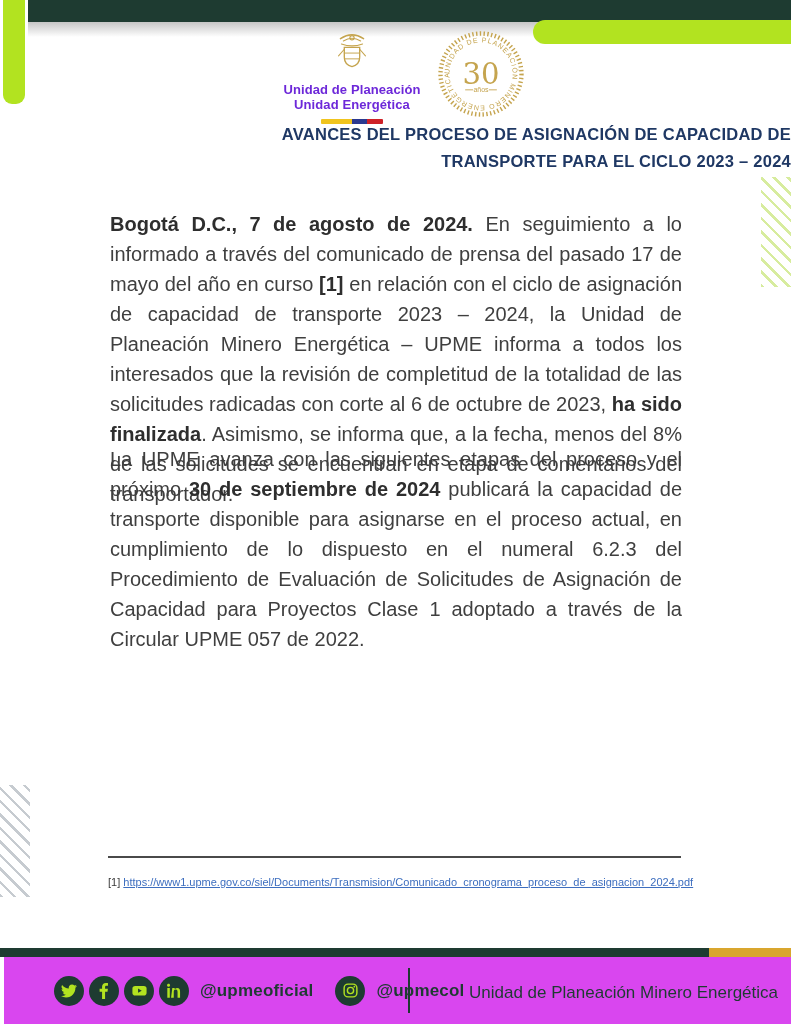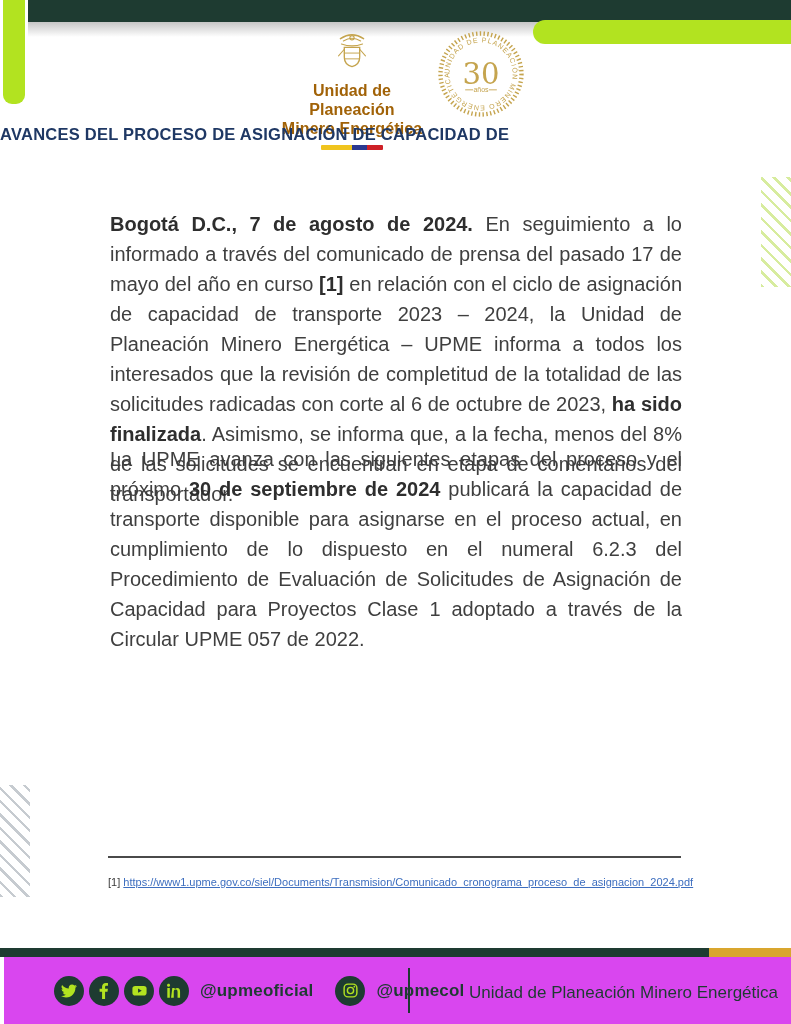--- a/index.html
+++ b/index.html
@@ -15,31 +15,31 @@
   .top-shadow   { position:absolute; left:28px; top:22px; width:763px; height:15px;
                   background:linear-gradient(to bottom, rgba(150,150,150,.55), rgba(255,255,255,0)); }
   .corner-left  { position:absolute; left:3px; top:0; width:22px; height:104px;
                   background:#B2E320; border-radius:0 0 9px 9px; }
   .corner-right { position:absolute; left:533px; top:20px; width:258px; height:24px;
                   background:#B2E320; border-radius:14px 0 0 14px; }
 
   
   .logo-block { position:absolute; left:272px; top:30px; width:160px; text-align:center; }
   .logo-emblem { display:block; margin:0 auto 2px auto; }
-  .logo-org { color:#a16207; font-weight:bold; font-size:16px; line-height:1.18; letter-spacing:.1px; }
+  .logo-org { color:#6d28d9; font-weight:bold; font-size:13px; line-height:1.18; letter-spacing:.1px; }
   .logo-flag { margin:6px auto 0 auto; width:62px; height:5px; display:flex; border-radius:1px; overflow:hidden; }
   .flag-yellow { width:31px; background:#F0C41E; }
   .flag-blue   { width:15px; background:#2B3990; }
   .flag-red    { width:16px; background:#CE2127; }
 
   
   .seal { position:absolute; left:437px; top:30px; width:88px; height:88px; }
 
   
-  .doc-title { position:absolute; left:0; top:121px; width:791px; text-align:left;
+  .doc-title { position:absolute; left:0; top:121px; width:791px; text-align:right;
                color:#1F3864; font-weight:bold; font-size:16.5px; line-height:27px; letter-spacing:.25px; }
 
   
   .para { position:absolute; left:110px; width:572px; font-size:20px; line-height:30px;
           color:#3F3F3F; text-align:justify; }
   .para-1 { top:209px; }
   .para-2 { top:444px; }
   .b { font-weight:bold; color:#2E2E2E; }
 
   
@@ -85,21 +85,21 @@
     <svg class="logo-emblem" width="40" height="50" viewBox="0 0 40 52" fill="none" stroke="#C5A44E" stroke-linecap="round">
       <path d="M8 9 Q20 1 32 9" stroke-width="1.6"></path>
       <path d="M11 11.5 Q20 5.5 29 11.5" stroke-width="1.1"></path>
       <circle cx="20" cy="8" r="2.2" stroke-width="1.2"></circle>
       <path d="M9 14.5 Q20 18.5 31 14.5" stroke-width="1.1"></path>
       <path d="M12 18 h16 v10 q0 8 -8 10 q-8 -2 -8 -10 z" stroke-width="1.4"></path>
       <path d="M12 24 h16 M12 30 h16" stroke-width="1"></path>
       <path d="M12 20 l-6 7 M28 20 l6 7" stroke-width="1.1"></path>
     </svg>
     <div class="logo-org">Unidad de Planeación</div>
-    <div class="logo-org">Minero Energética</div>
+    <div class="logo-org">Unidad Energética</div>
     <div class="logo-flag">
       <div class="flag-yellow"></div>
       <div class="flag-blue"></div>
       <div class="flag-red"></div>
     </div>
   </div>
 
   <svg class="seal" viewBox="0 0 100 100">
     <defs>
       <path id="ringPath" d="M50,50 m-36,0 a36,36 0 1,1 72,0 a36,36 0 1,1 -72,0"></path>
@@ -108,20 +108,21 @@
     <text font-size="8" fill="#C5A44E" letter-spacing="1.1" font-family="Liberation Sans, sans-serif">
       <textPath href="#ringPath">UNIDAD DE PLANEACIÓN MINERO ENERGÉTICA · UPME</textPath>
     </text>
     <text x="50" y="61" text-anchor="middle" font-size="33" fill="#C5A44E" font-family="DejaVu Serif, serif">30</text>
     <path d="M32 68 h9 M59 68 h9" stroke="#C5A44E" stroke-width="1"></path>
     <text x="50" y="71" text-anchor="middle" font-size="8" fill="#C5A44E" font-family="Liberation Sans, sans-serif">años</text>
   </svg>
 
   <div class="doc-title">
     <div>AVANCES DEL PROCESO DE ASIGNACIÓN DE CAPACIDAD DE</div>
+    <div>TRANSPORTE PARA EL CICLO 2023 – 2024</div>
   </div>
 
   <p class="para para-1"><span class="b">Bogotá D.C., 7 de agosto de 2024.</span><span> En seguimiento a lo informado a través del comunicado de prensa del pasado 17 de mayo del año en curso </span><span class="b">[1]</span><span> en relación con el ciclo de asignación de capacidad de transporte 2023 – 2024, la Unidad de Planeación Minero Energética – UPME informa a todos los interesados que la revisión de completitud de la totalidad de las solicitudes radicadas con corte al 6 de octubre de 2023, </span><span class="b">ha sido finalizada</span><span>. Asimismo, se informa que, a la fecha, menos del 8% de las solicitudes se encuentran en etapa de comentarios del transportador.</span></p>
 
   <p class="para para-2"><span>La UPME avanza con las siguientes etapas del proceso y el próximo </span><span class="b">30 de septiembre de 2024</span><span> publicará la capacidad de transporte disponible para asignarse en el proceso actual, en cumplimiento de lo dispuesto en el numeral 6.2.3 del Procedimiento de Evaluación de Solicitudes de Asignación de Capacidad para Proyectos Clase 1 adoptado a través de la Circular UPME 057 de 2022.</span></p>
 
   <div class="stripes-right"></div>
   <div class="stripes-left"></div>
 
   <div class="footnote-rule"></div>

